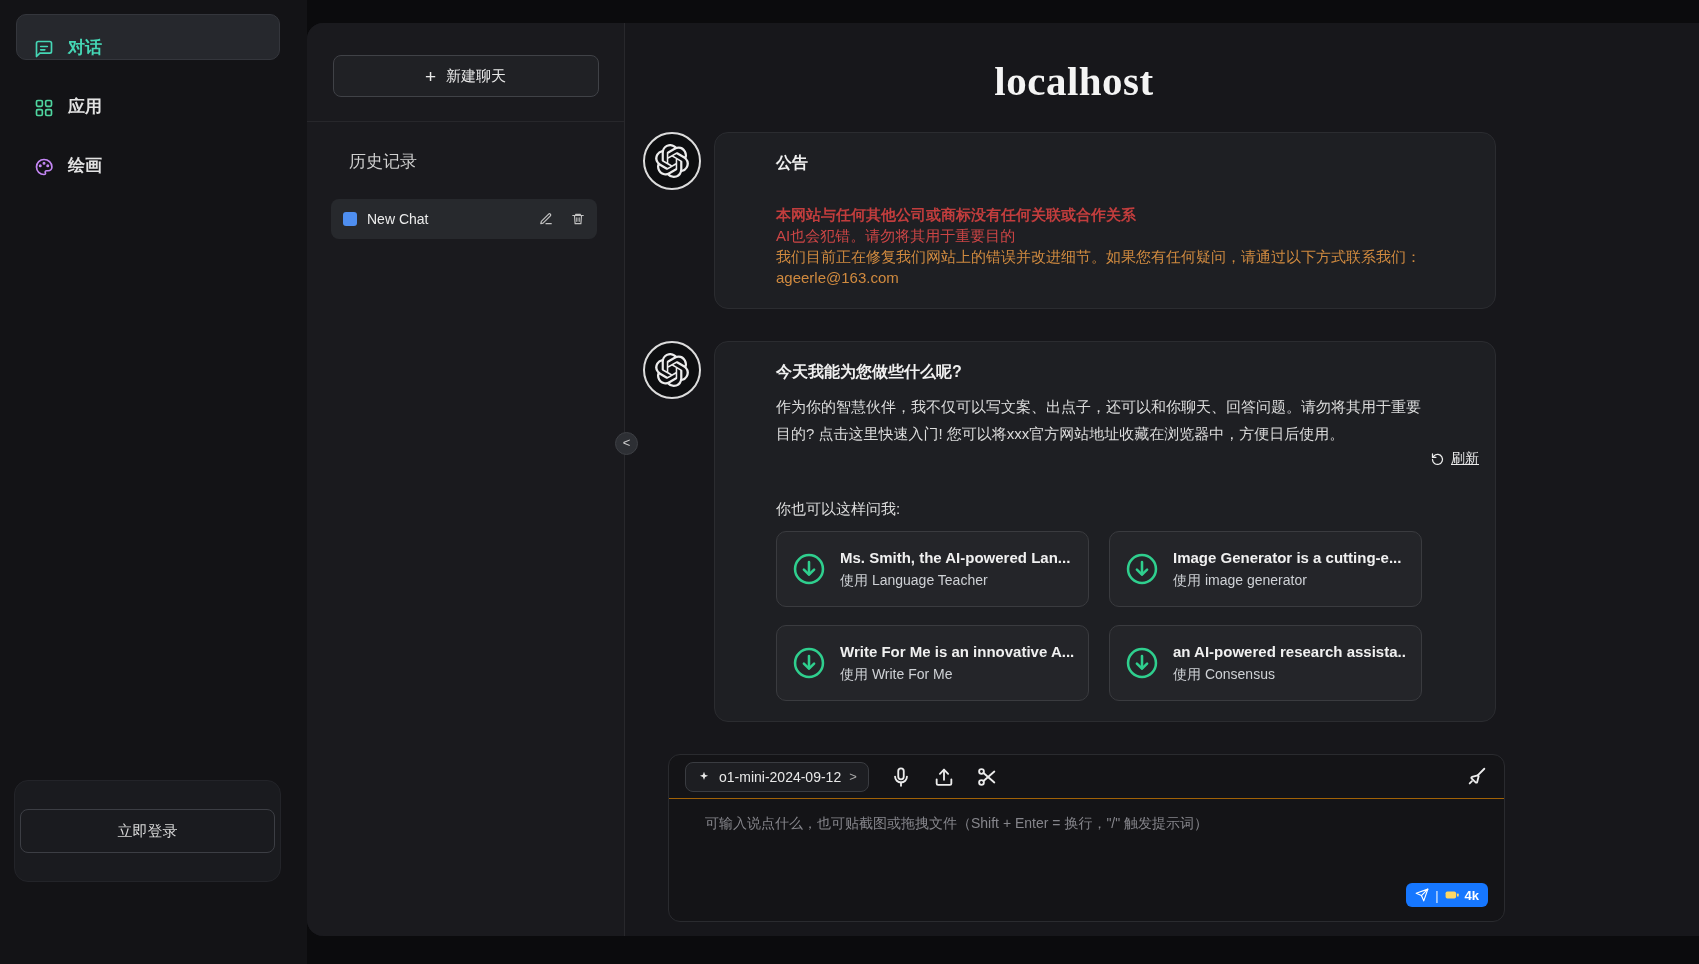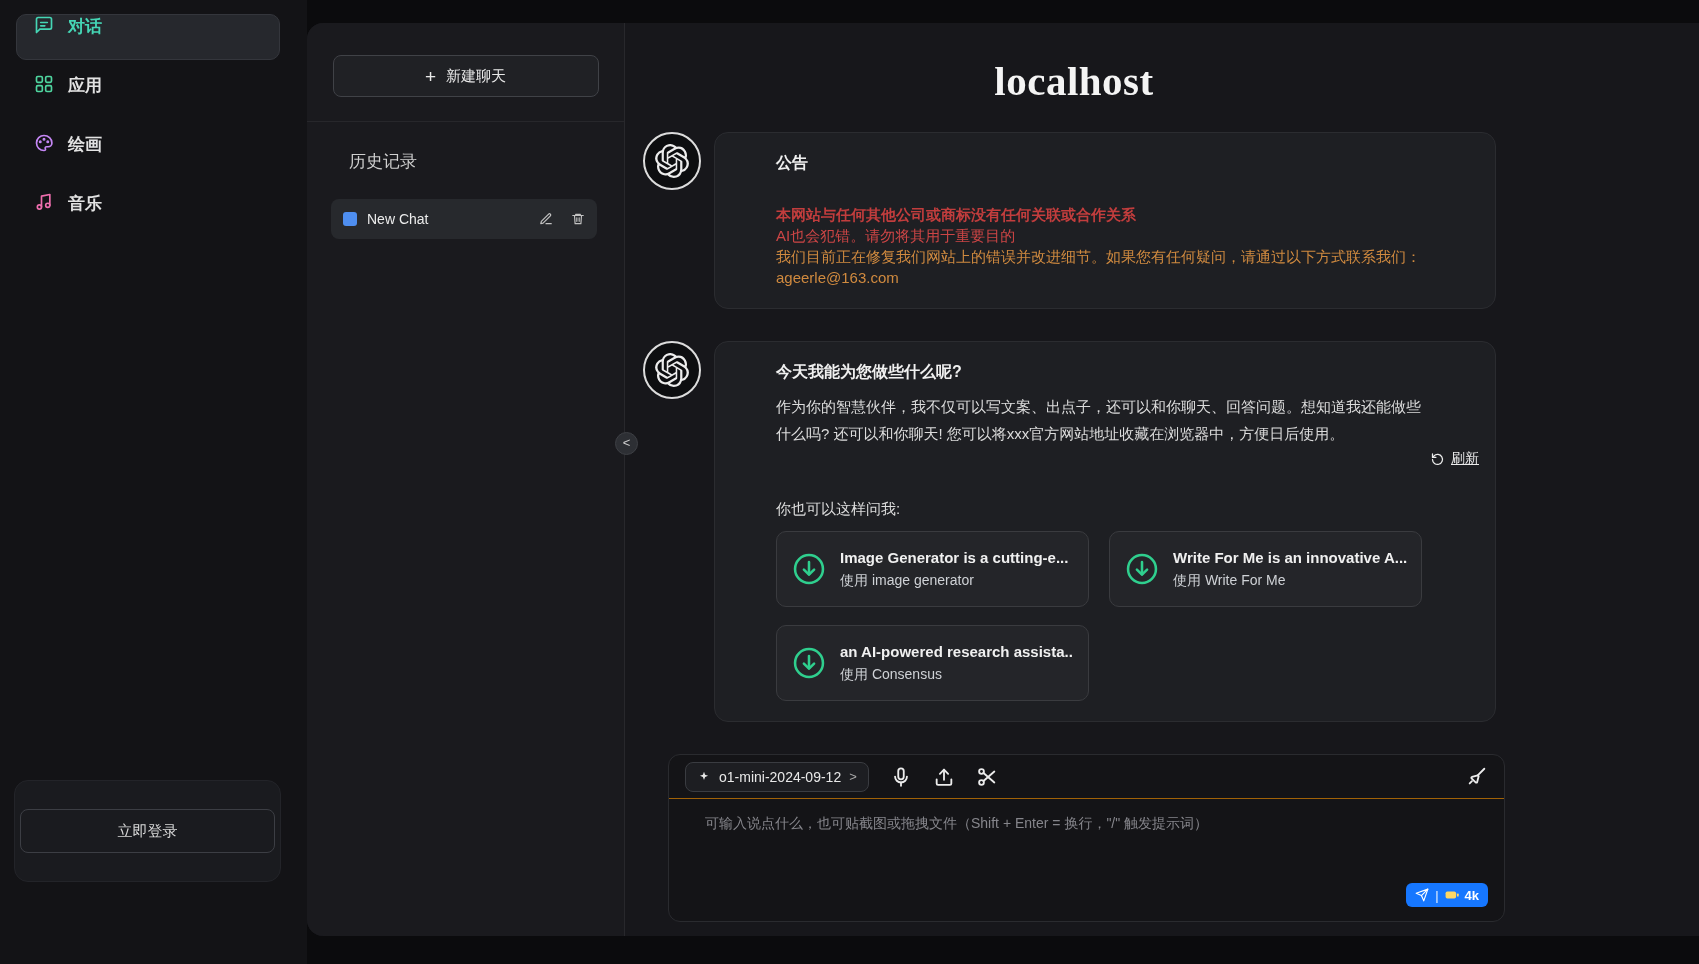--- a/index.html
+++ b/index.html
@@ -7,21 +7,21 @@
   body {
     background:#0b0b0d;
     font-family:"Liberation Sans","DejaVu Sans",sans-serif;
     color:#e8e8e8;
   }
   .app { position:relative; width:1699px; height:964px; }
 
   
   .nav { position:absolute; left:0; top:0; width:307px; height:964px; background:#131316; padding:14px 0 0 16px; }
   .nav-item {
-    width:264px; height:46px; display:flex; align-items:flex-start; gap:14px;
+    width:264px; height:46px; display:flex; align-items:flex-end; gap:14px;
     padding:0 17px; border-radius:10px; margin-bottom:13px; cursor:pointer;
     font-size:17px; font-weight:600; color:#e3e3e3; border:1px solid transparent;
   }
   .nav-item.active { background:#26282d; border-color:#34363c; color:#45d6b5; }
   .nav-ic { width:20px; height:20px; flex:0 0 20px; }
   .ic-chat { color:#45d6b5; } .ic-apps { color:#4fd6a0; }
   .ic-palette { color:#c587f5; } .ic-music { color:#ef6eae; }
   .si { fill:none; stroke:currentColor; stroke-width:2; stroke-linecap:round; stroke-linejoin:round; width:100%; height:100%; }
   .nav-bottom {
     position:absolute; left:14px; right:26px; bottom:82px;
@@ -177,30 +177,20 @@
       <span class="nav-ic ic-palette">
         <svg class="si" viewBox="0 0 24 24">
             <path d="M12 3a9 9 0 0 0 0 18c1.8 0 2.2-1.1 1.6-2.2-.6-1.1.1-2.3 1.6-2.3H17a4.5 4.5 0 0 0 4.5-4.5C21.5 7 17.2 3 12 3z"></path>
             <circle cx="7.5" cy="10.5" r="0.8" fill="currentColor"></circle>
             <circle cx="12" cy="7.5" r="0.8" fill="currentColor"></circle>
             <circle cx="16.5" cy="10.5" r="0.8" fill="currentColor"></circle>
           </svg>
       </span>
       <span>绘画</span>
     </div>
-    <div class="nav-item">
-      <span class="nav-ic ic-music">
-        <svg class="si" viewBox="0 0 24 24">
-            <path d="M9 18V5l10-2v13"></path>
-            <circle cx="6.5" cy="18" r="2.5"></circle>
-            <circle cx="16.5" cy="16" r="2.5"></circle>
-          </svg>
-      </span>
-      <span>音乐</span>
-    </div>
 
     <div class="nav-bottom">
       <button class="login-btn">立即登录</button>
     </div>
   </aside>
 
   <div class="workspace">
 
     <section class="chatlist">
       <button class="newchat-btn">
@@ -248,33 +238,46 @@
         </div>
 
         <div class="msg">
           <div class="avatar">
             <svg>
                 <use href="#openai-sym"></use>
               </svg>
           </div>
           <div class="bubble">
             <div class="msg2-heading">今天我能为您做些什么呢?</div>
-            <div class="msg2-body">作为你的智慧伙伴，我不仅可以写文案、出点子，还可以和你聊天、回答问题。想知道我还能做些什么吗? 还可以和你聊天! 您可以将xxx官方网站地址收藏在浏览器中，方便日后使用。</div>
+            <div class="msg2-body">作为你的智慧伙伴，我不仅可以写文案、出点子，还可以和你聊天、回答问题。请勿将其用于重要目的? 点击这里快速入门! 您可以将xxx官方网站地址收藏在浏览器中，方便日后使用。</div>
             <div class="ask-line">你也可以这样问我:</div>
             <button class="refresh-btn">
               <span class="nav-ic">
                 <svg class="si" viewBox="0 0 24 24">
                     <path d="M4 12a8 8 0 1 0 2.3-5.7L4 8.5"></path>
                     <polyline points="4 3 4 8.5 9.5 8.5"></polyline>
                   </svg>
               </span>
               <span>刷新</span>
             </button>
 
             <div class="sug-grid">
+              <button class="sug">
+                <span class="sug-ic">
+                  <svg class="si" viewBox="0 0 24 24">
+                      <circle cx="12" cy="12" r="9.3"></circle>
+                      <path d="M12 7.3v8.2"></path>
+                      <polyline points="8.6 12.4 12 15.8 15.4 12.4"></polyline>
+                    </svg>
+                </span>
+                <span class="sug-txt">
+                  <span class="sug-title" style="display:block">Ms. Smith, the AI-powered Lan...</span>
+                  <span class="sug-sub" style="display:block">使用 Language Teacher</span>
+                </span>
+              </button>
               <button class="sug">
                 <span class="sug-ic">
                   <svg class="si" viewBox="0 0 24 24">
                       <circle cx="12" cy="12" r="9.3"></circle>
                       <path d="M12 7.3v8.2"></path>
                       <polyline points="8.6 12.4 12 15.8 15.4 12.4"></polyline>
                     </svg>
                 </span>
                 <span class="sug-txt">
                   <span class="sug-title" style="display:block">Image Generator is a cutting-e...</span>

